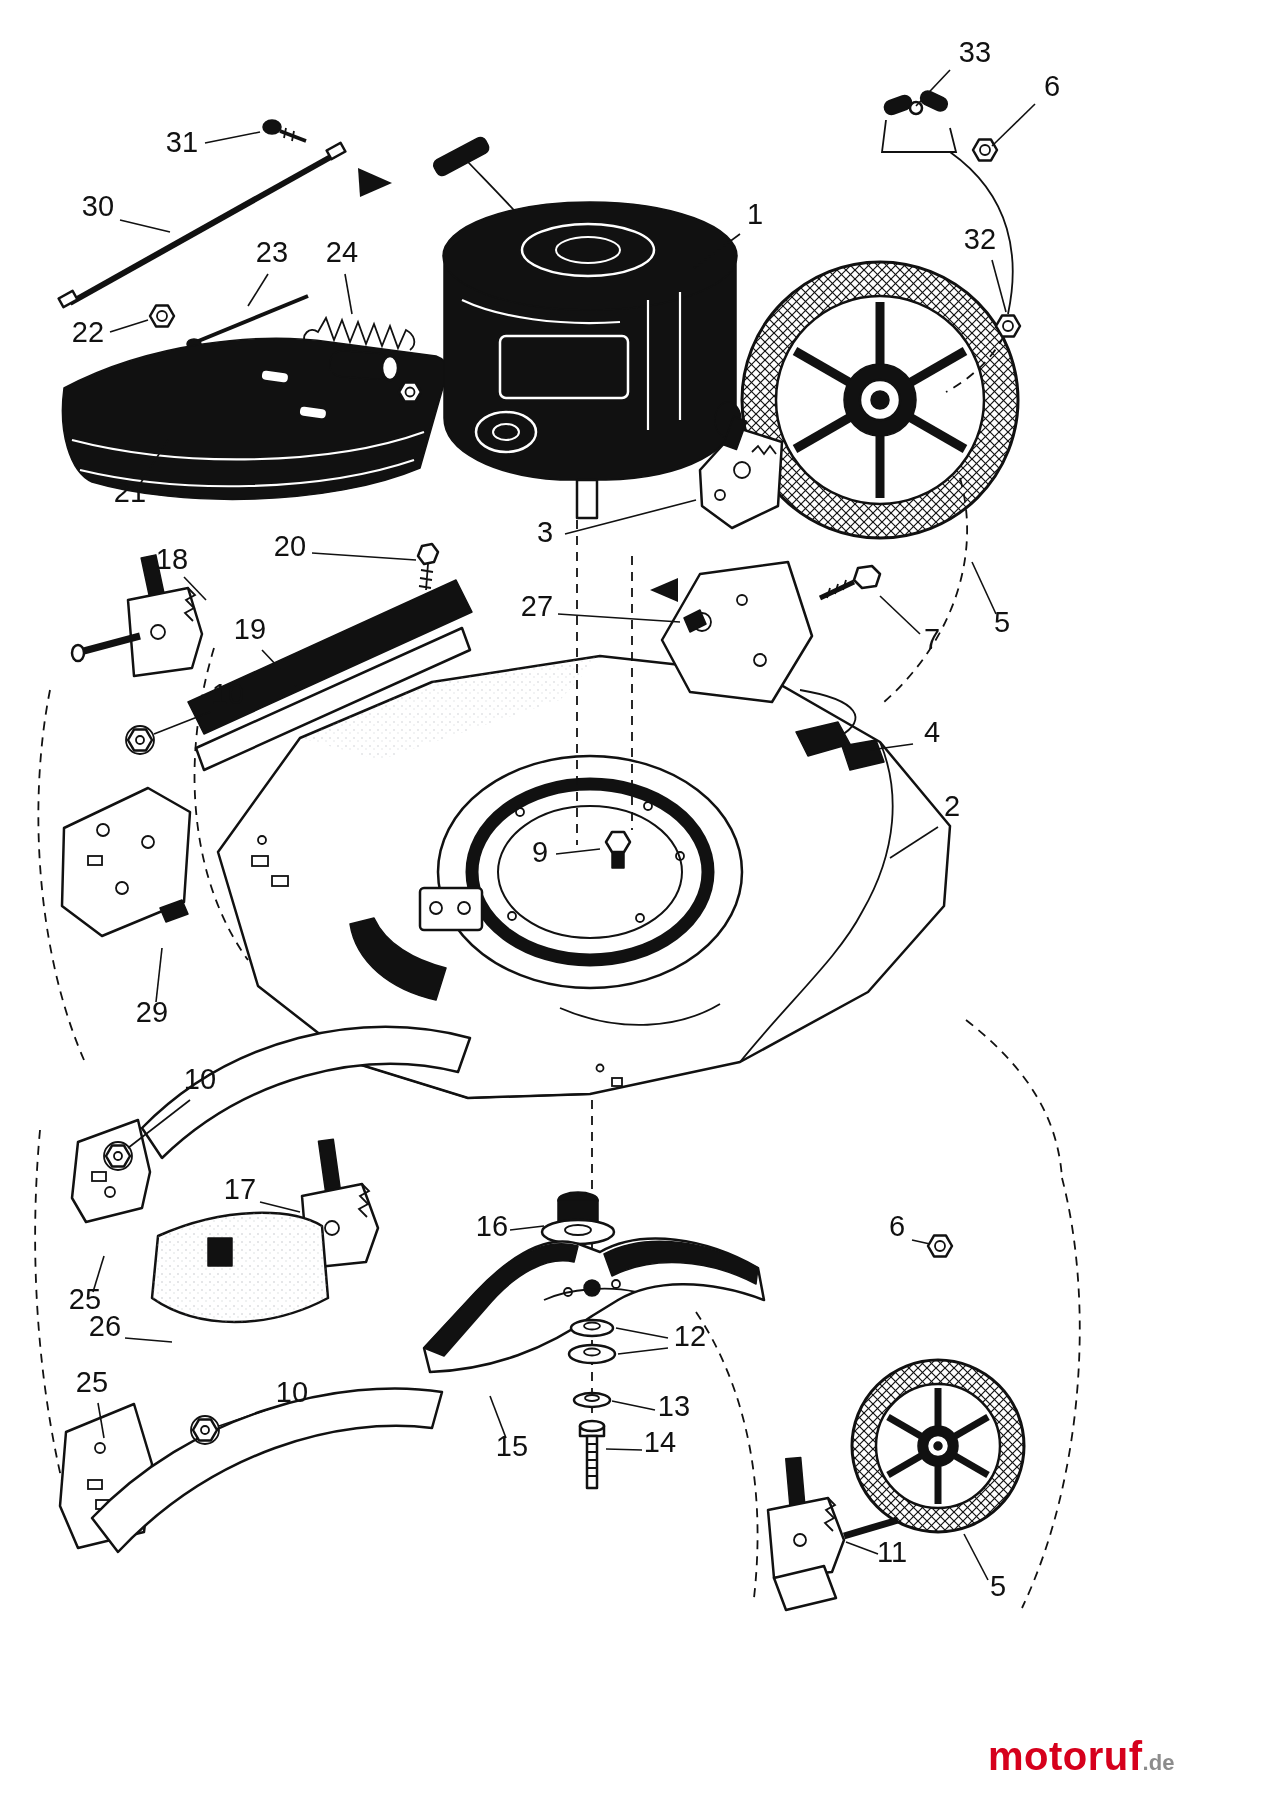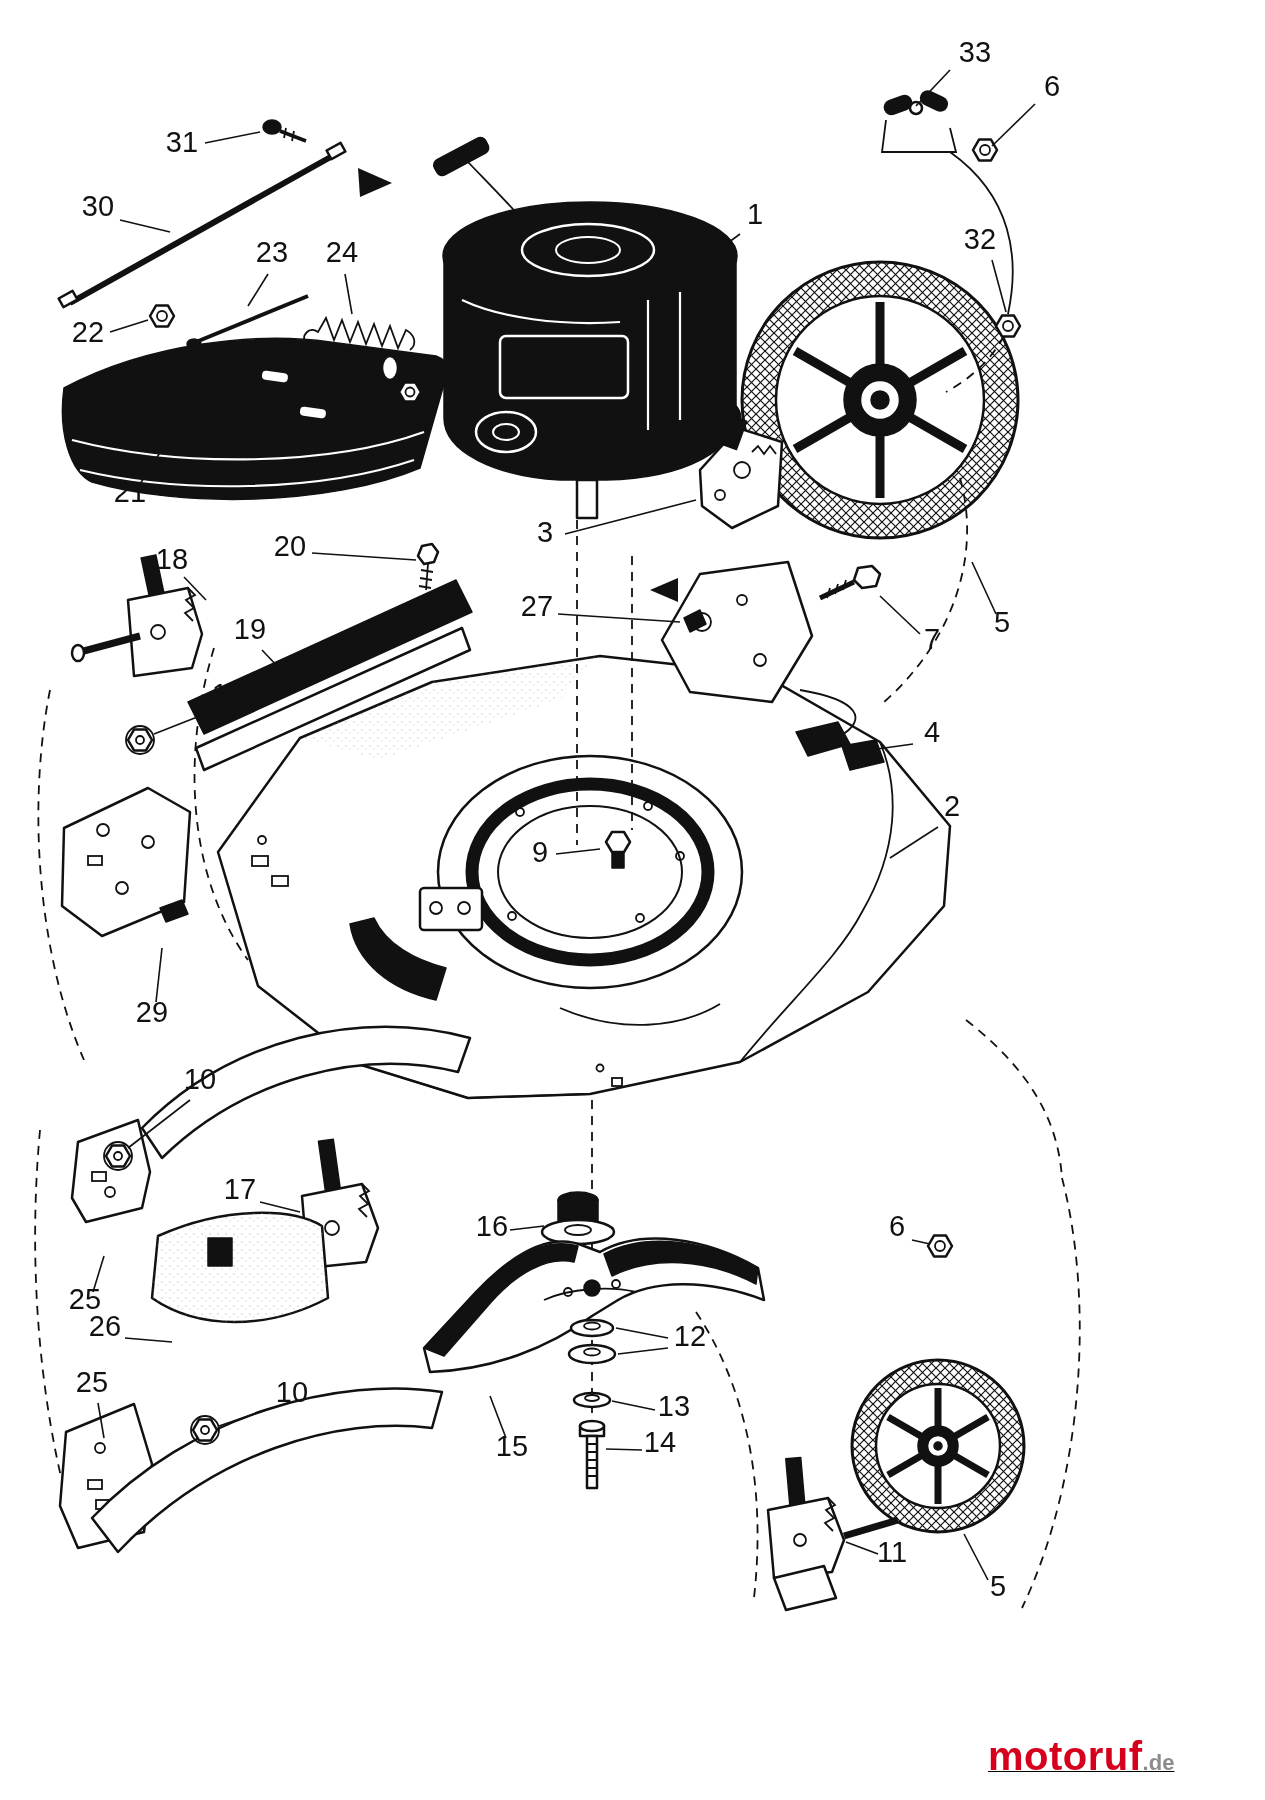--- a/index.html
+++ b/index.html
@@ -5,21 +5,21 @@
   html,body{margin:0;padding:0;background:#fff;}
   .page{position:relative;width:1265px;height:1800px;background:#fff;overflow:hidden;font-family:"Liberation Sans",sans-serif;padding-left:8px;}
   .diagram{position:absolute;left:0;top:0;width:1265px;height:1800px;}
   .outline{fill:#fff;stroke:#111;stroke-width:2.5;stroke-linejoin:round;}
   .solid{fill:#111;stroke:#111;stroke-width:1.5;stroke-linejoin:round;}
   .thin{fill:none;stroke:#111;stroke-width:1.8;}
   .dash{fill:none;stroke:#111;stroke-width:1.8;stroke-dasharray:9 7;}
   .whiteline{fill:none;stroke:#fff;stroke-width:2.2;}
   .leader{stroke:#111;stroke-width:1.6;}
   .callout{font:29px "Liberation Sans",sans-serif;fill:#111;text-anchor:middle;}
-  .watermark{position:absolute;left:988px;top:1734px;font-weight:bold;white-space:nowrap;font-family:"Liberation Sans",sans-serif;text-decoration:underline;}
+  .watermark{position:absolute;left:988px;top:1734px;font-weight:bold;white-space:nowrap;font-family:"Liberation Sans",sans-serif;}
   .watermark .brand{font-size:40px;letter-spacing:.5px;}
   .watermark .tld{font-size:22px;}
 </style>
 </head>
 <body>
 
 <div class="page">
 <svg class="diagram" viewBox="0 0 1265 1800" xmlns="http://www.w3.org/2000/svg">
   <defs>
     <pattern id="tread" width="9" height="9" patternUnits="userSpaceOnUse">

